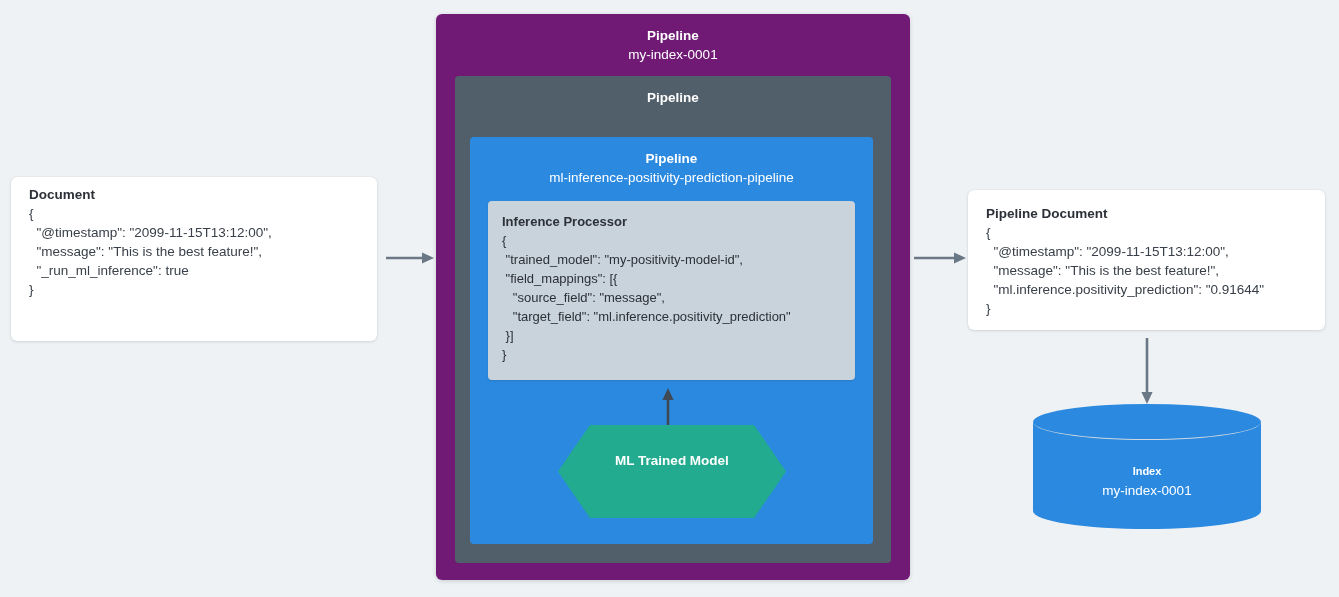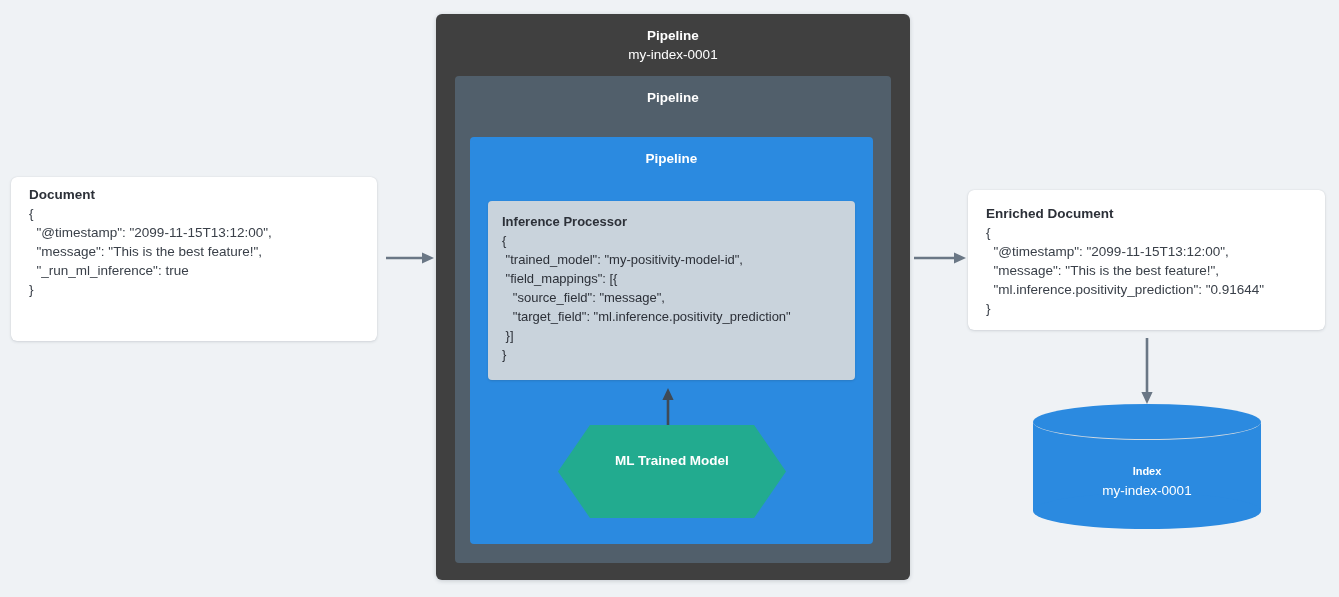--- a/index.html
+++ b/index.html
@@ -58,21 +58,21 @@
     padding: 14px 18px 0 18px;
   }
 
   
   #pipeline-outer {
     position: absolute;
     left: 436px;
     top: 14px;
     width: 474px;
     height: 566px;
-    background: #404040;
+    background: #701a75;
     border-radius: 6px;
     box-shadow: 0 1px 4px rgba(60,72,88,0.22);
     box-sizing: border-box;
   }
   #pipeline-middle {
     position: absolute;
     left: 19px;
     top: 62px;
     width: 436px;
     height: 487px;
@@ -243,20 +243,21 @@
     </div>
 
     <div id="pipeline-middle">
       <div class="box-head">
         <div class="bh-title">Pipeline</div>
       </div>
 
       <div id="pipeline-inner">
         <div class="box-head">
           <div class="bh-title">Pipeline</div>
+          <div class="bh-sub">ml-inference-positivity-prediction-pipeline</div>
         </div>
 
         <div id="inference-processor">
           <div class="doc-title">Inference Processor</div>
           <div class="doc-line">{</div>
           <div class="doc-line"> "trained_model": "my-positivity-model-id",</div>
           <div class="doc-line"> "field_mappings": [{</div>
           <div class="doc-line">   "source_field": "message",</div>
           <div class="doc-line">   "target_field": "ml.inference.positivity_prediction"</div>
           <div class="doc-line"> }]</div>
@@ -279,21 +280,21 @@
   </div>
 
   <div class="arrow" id="arrow-pipeline-to-enriched">
     <svg width="52" height="20" viewBox="0 0 52 20">
       <line x1="0" y1="10" x2="42" y2="10" stroke="#6a7785" stroke-width="2.6"></line>
       <polygon points="52,10 40,4.4 40,15.6" fill="#6a7785"></polygon>
     </svg>
   </div>
 
   <div class="doc-card" id="enriched-card">
-    <div class="doc-title">Enriched Document</div>
+    <div class="doc-title">Pipeline Document</div>
     <div class="doc-line">{</div>
     <div class="doc-line">  "@timestamp": "2099-11-15T13:12:00",</div>
     <div class="doc-line">  "message": "This is the best feature!",</div>
     <div class="doc-line">  "ml.inference.positivity_prediction": "0.91644"</div>
     <div class="doc-line">}</div>
   </div>
 
   <div class="arrow" id="arrow-enriched-to-index">
     <svg width="20" height="66" viewBox="0 0 20 66">
       <line x1="10" y1="0" x2="10" y2="56" stroke="#6a7785" stroke-width="2.6"></line>

